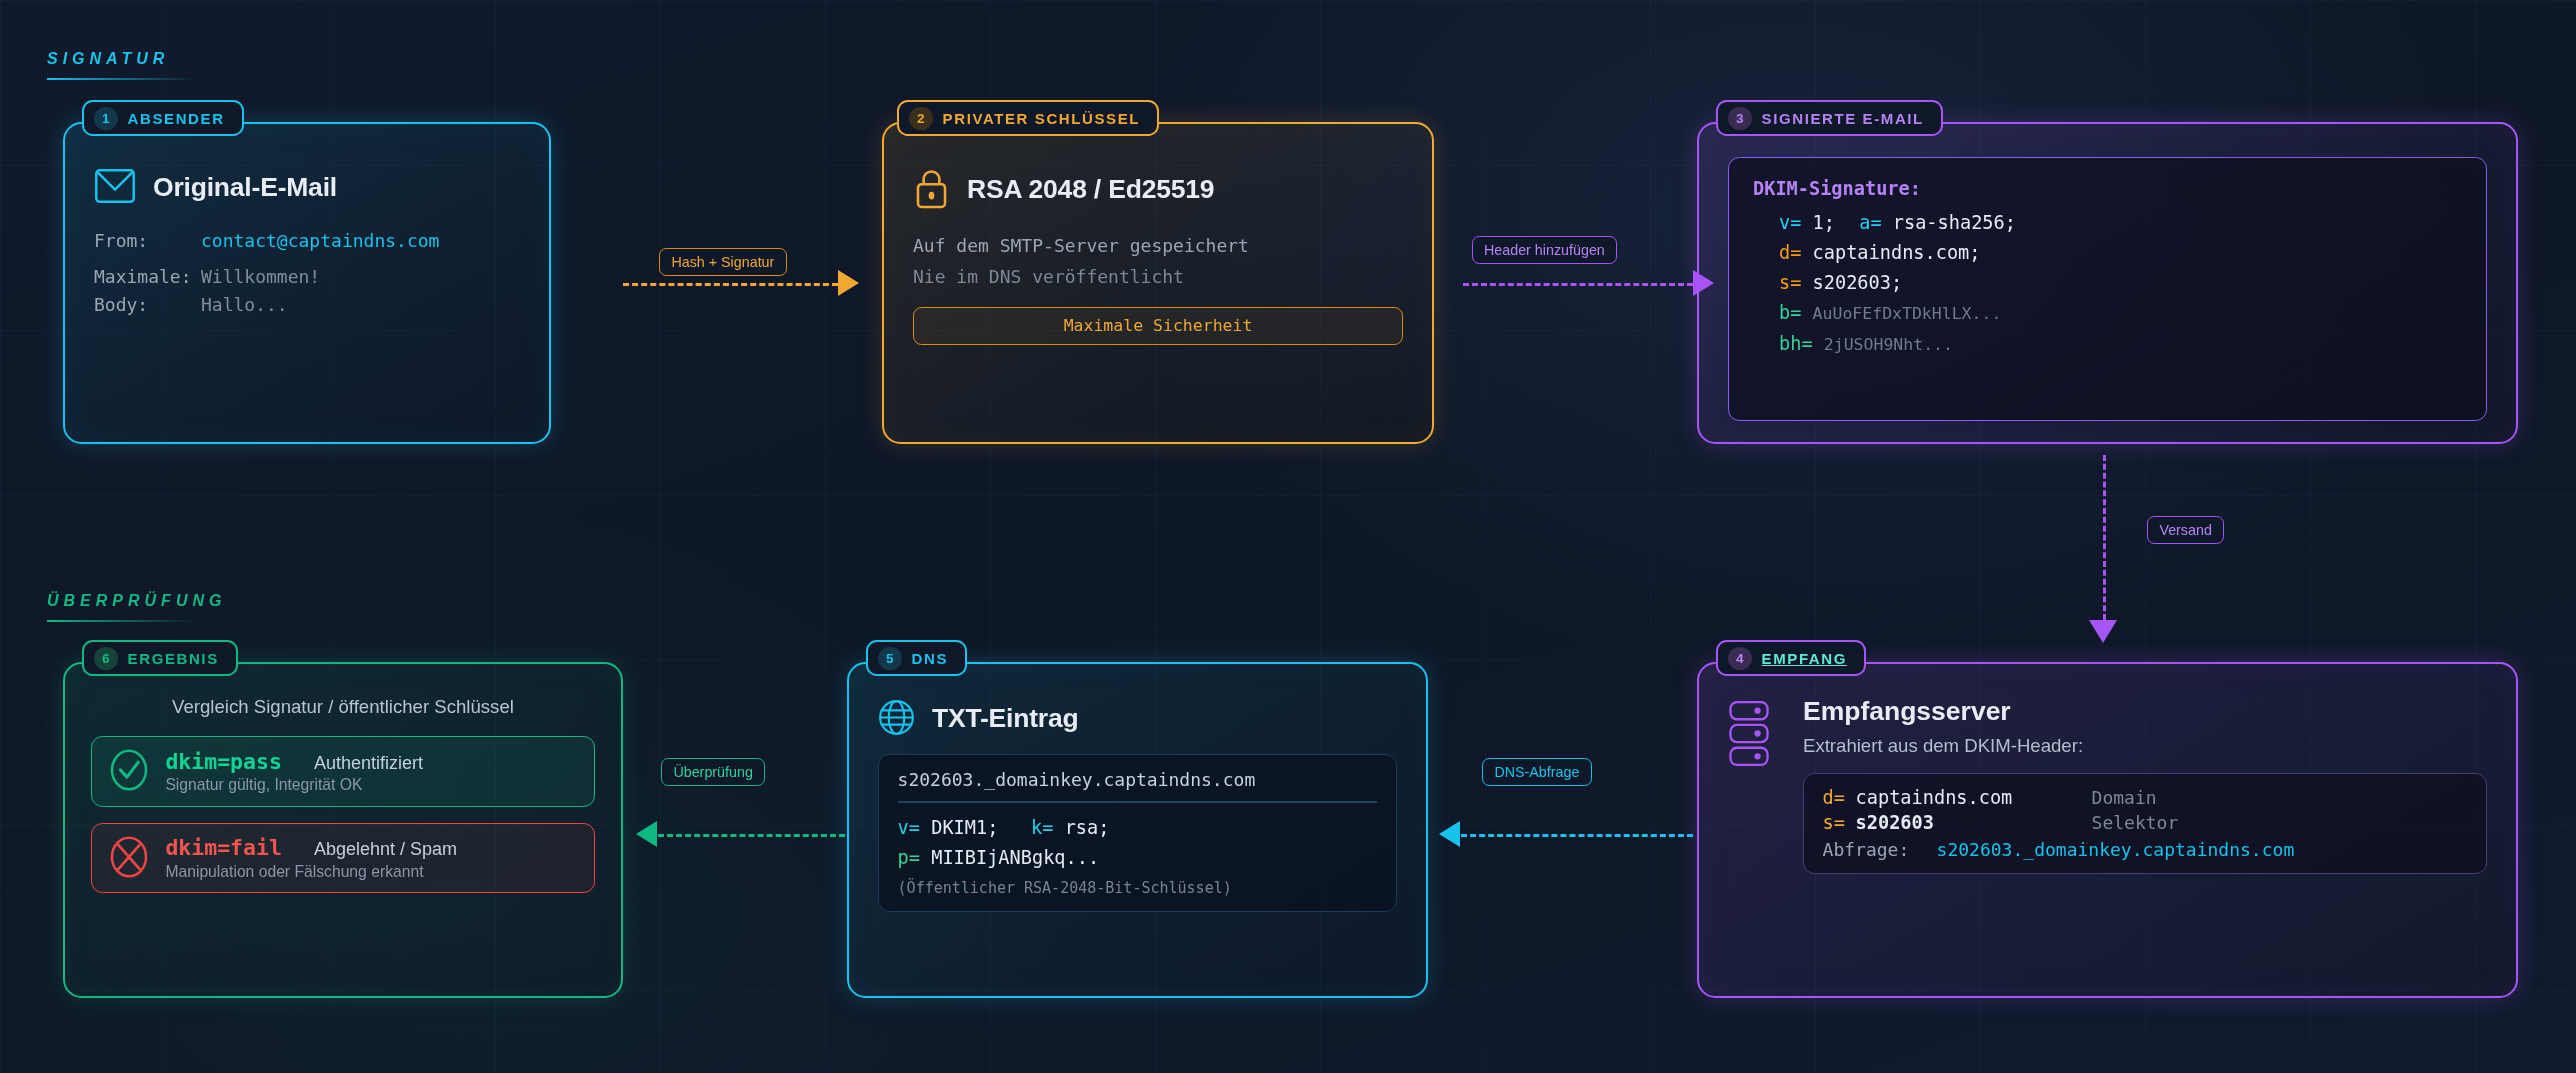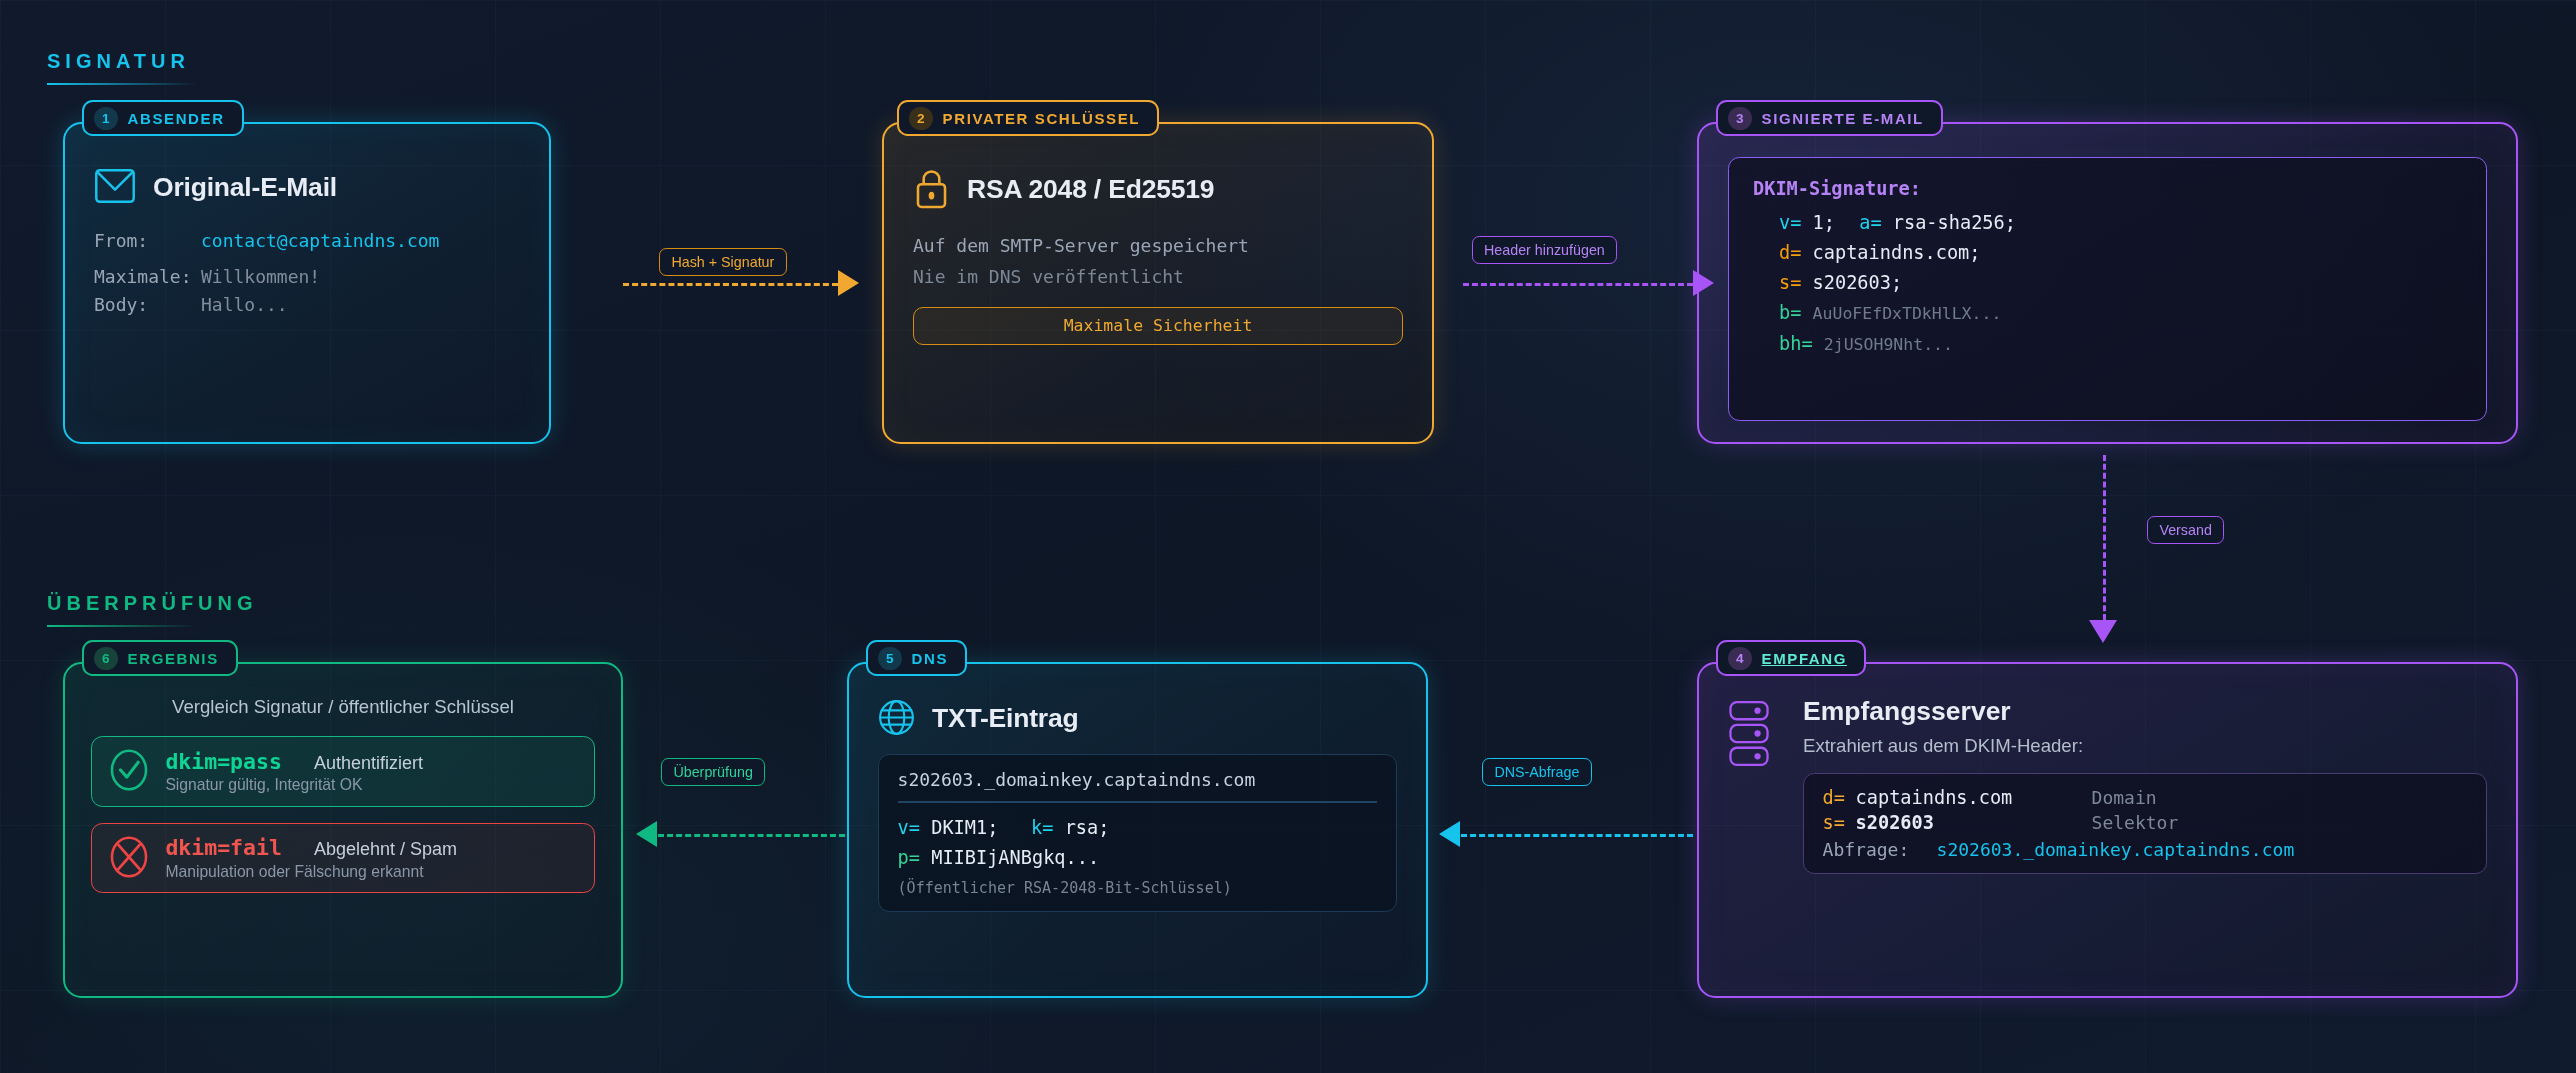--- a/index.html
+++ b/index.html
@@ -17,21 +17,21 @@
       linear-gradient(to bottom, rgba(120,160,200,0.045) 0 1.4px, transparent 1.4px 100%),
       radial-gradient(ellipse 1002px 644px at 70% 20%, rgba(40,60,100,0.30), transparent 70%),
       radial-gradient(ellipse 859px 572px at 18% 85%, rgba(20,60,70,0.22), transparent 70%),
       linear-gradient(160deg, #101a2c 0%, #0e1726 50%, #101b2e 100%);
     background-size: 301px 301px, 165px 165px, 165px 165px, 100% 100%, 100% 100%, 100% 100%;
   }
 
   
   .sec-head { position: absolute; }
   .sec-head .txt {
-    font-size: 20px; font-weight: 700; letter-spacing: 5px;
+    font-size: 16px; font-weight: 700; letter-spacing: 5px; font-style: italic;
   }
   .sec-head .rule { margin-top: 10px; height: 2.1px; width: 150px; }
 
   
   .card {
     position: absolute;
     border: 2.1px solid;
     border-radius: 18.6px;
   }
   .badge {
@@ -168,21 +168,21 @@
             <path d="M15 24 V17 a11 11 0 0 1 22 0 V24" fill="none" stroke="#f0a830" stroke-width="3.6"></path>
             <ellipse cx="26" cy="40" rx="4" ry="5.5" fill="#f0a830"></ellipse>
           </svg>
         </span>
         <h2>RSA 2048 / Ed25519</h2>
       </div>
       <div style="margin-top:23px;">
         <div class="mono" style="font-size:18px; color:#9aa6b6; margin-bottom:10px;">Auf dem SMTP-Server gespeichert</div>
         <div class="mono" style="font-size:18px; color:#7d8896;">Nie im DNS veröffentlicht</div>
       </div>
-      <div class="chip" style="margin-top:20px;border-radius:10px;">Maximale Sicherheit</div>
+      <div class="chip" style="margin-top:20px;">Maximale Sicherheit</div>
     </div>
   </div>
 
   <div class="conn" style="left:1463px; top:236px; width:286px; height:86px;">
     <div class="conn-label" style="left:8.6px; top:0; border-color:#a855f7; color:#b583f5;">Header hinzufügen</div>
     <div class="line" style="left:0; top:47px; width:230px; border-color:#a855f7;"></div>
     <div class="arrow-r" style="left:230px; top:34px; border-left:21.5px solid #a855f7; border-top:13.6px solid transparent; border-bottom:13.6px solid transparent;"></div>
   </div>
 
   <div class="card" style="left:1697px; top:122px; width:821px; height:322px; border-color:#a855f7;

